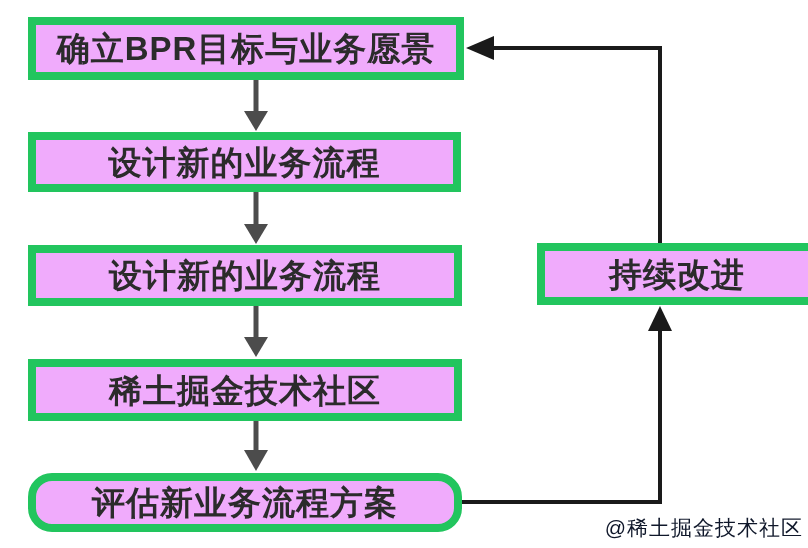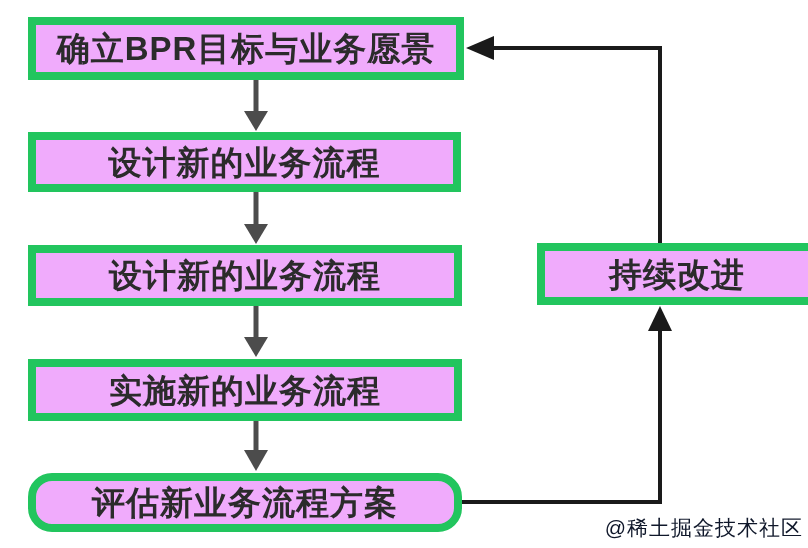--- a/index.html
+++ b/index.html
@@ -108,21 +108,21 @@
 
   <div class="node n2">
     <span class="node-label">设计新的业务流程</span>
   </div>
 
   <div class="node n3">
     <span class="node-label">设计新的业务流程</span>
   </div>
 
   <div class="node n4">
-    <span class="node-label">实施新的业务流程</span>
+    <span class="node-label">稀土掘金技术社区</span>
   </div>
 
   <div class="node n5">
     <span class="node-label">评估新业务流程方案</span>
   </div>
 
   <div class="node n6">
     <span class="node-label">持续改进</span>
   </div>
 

